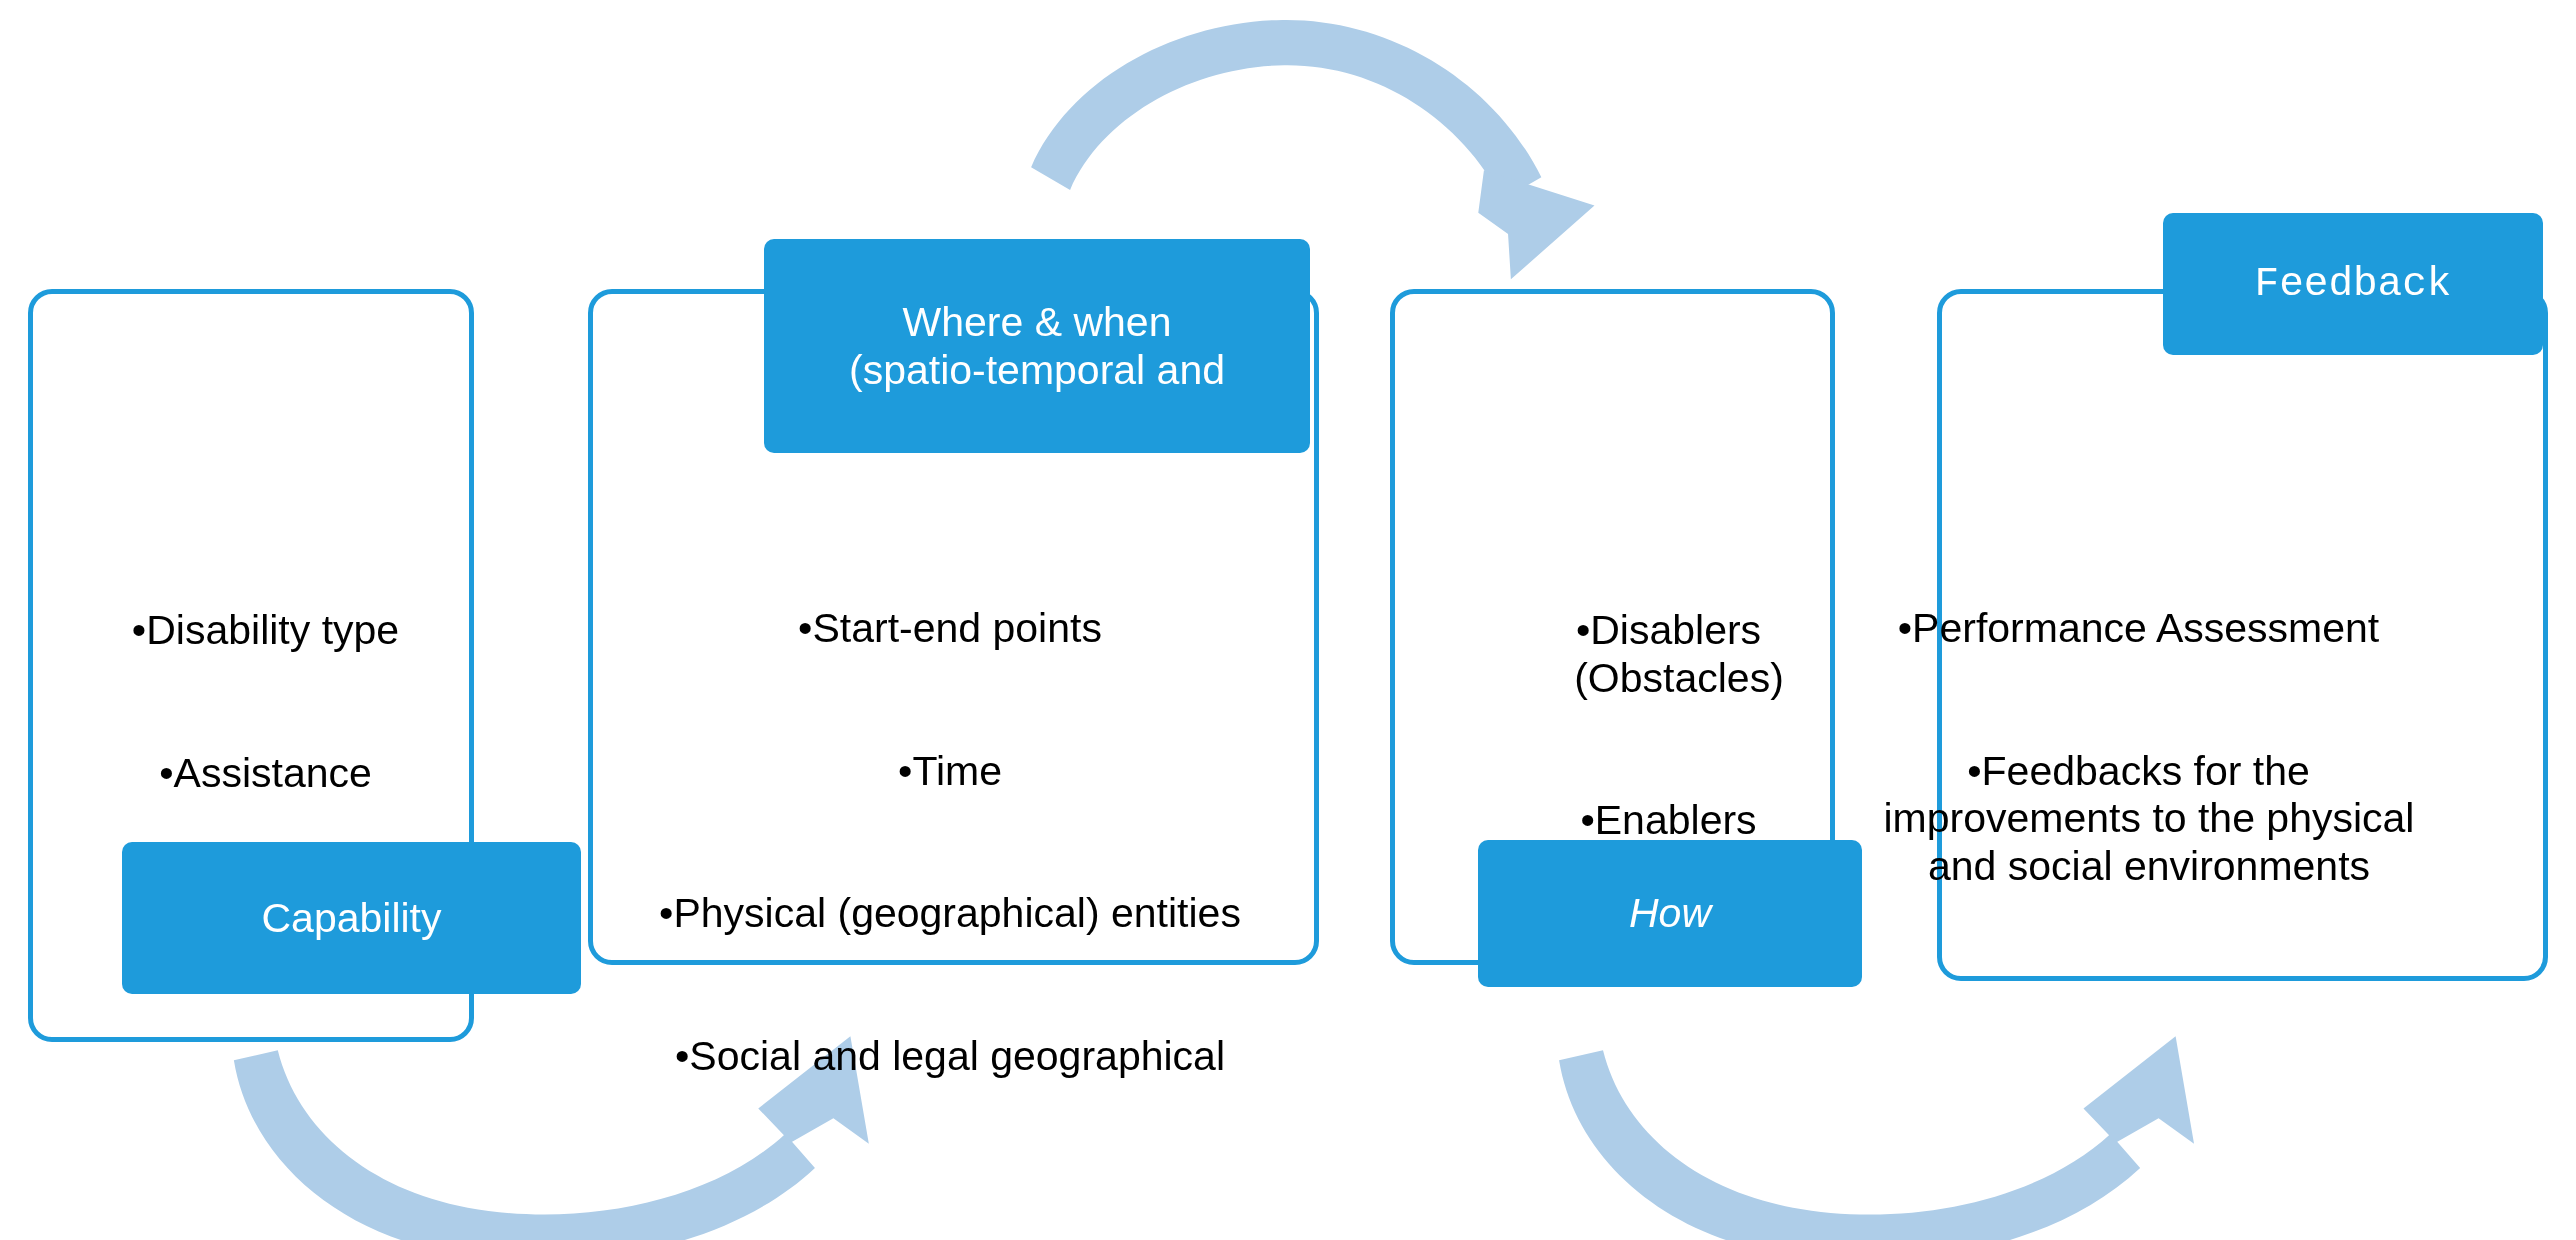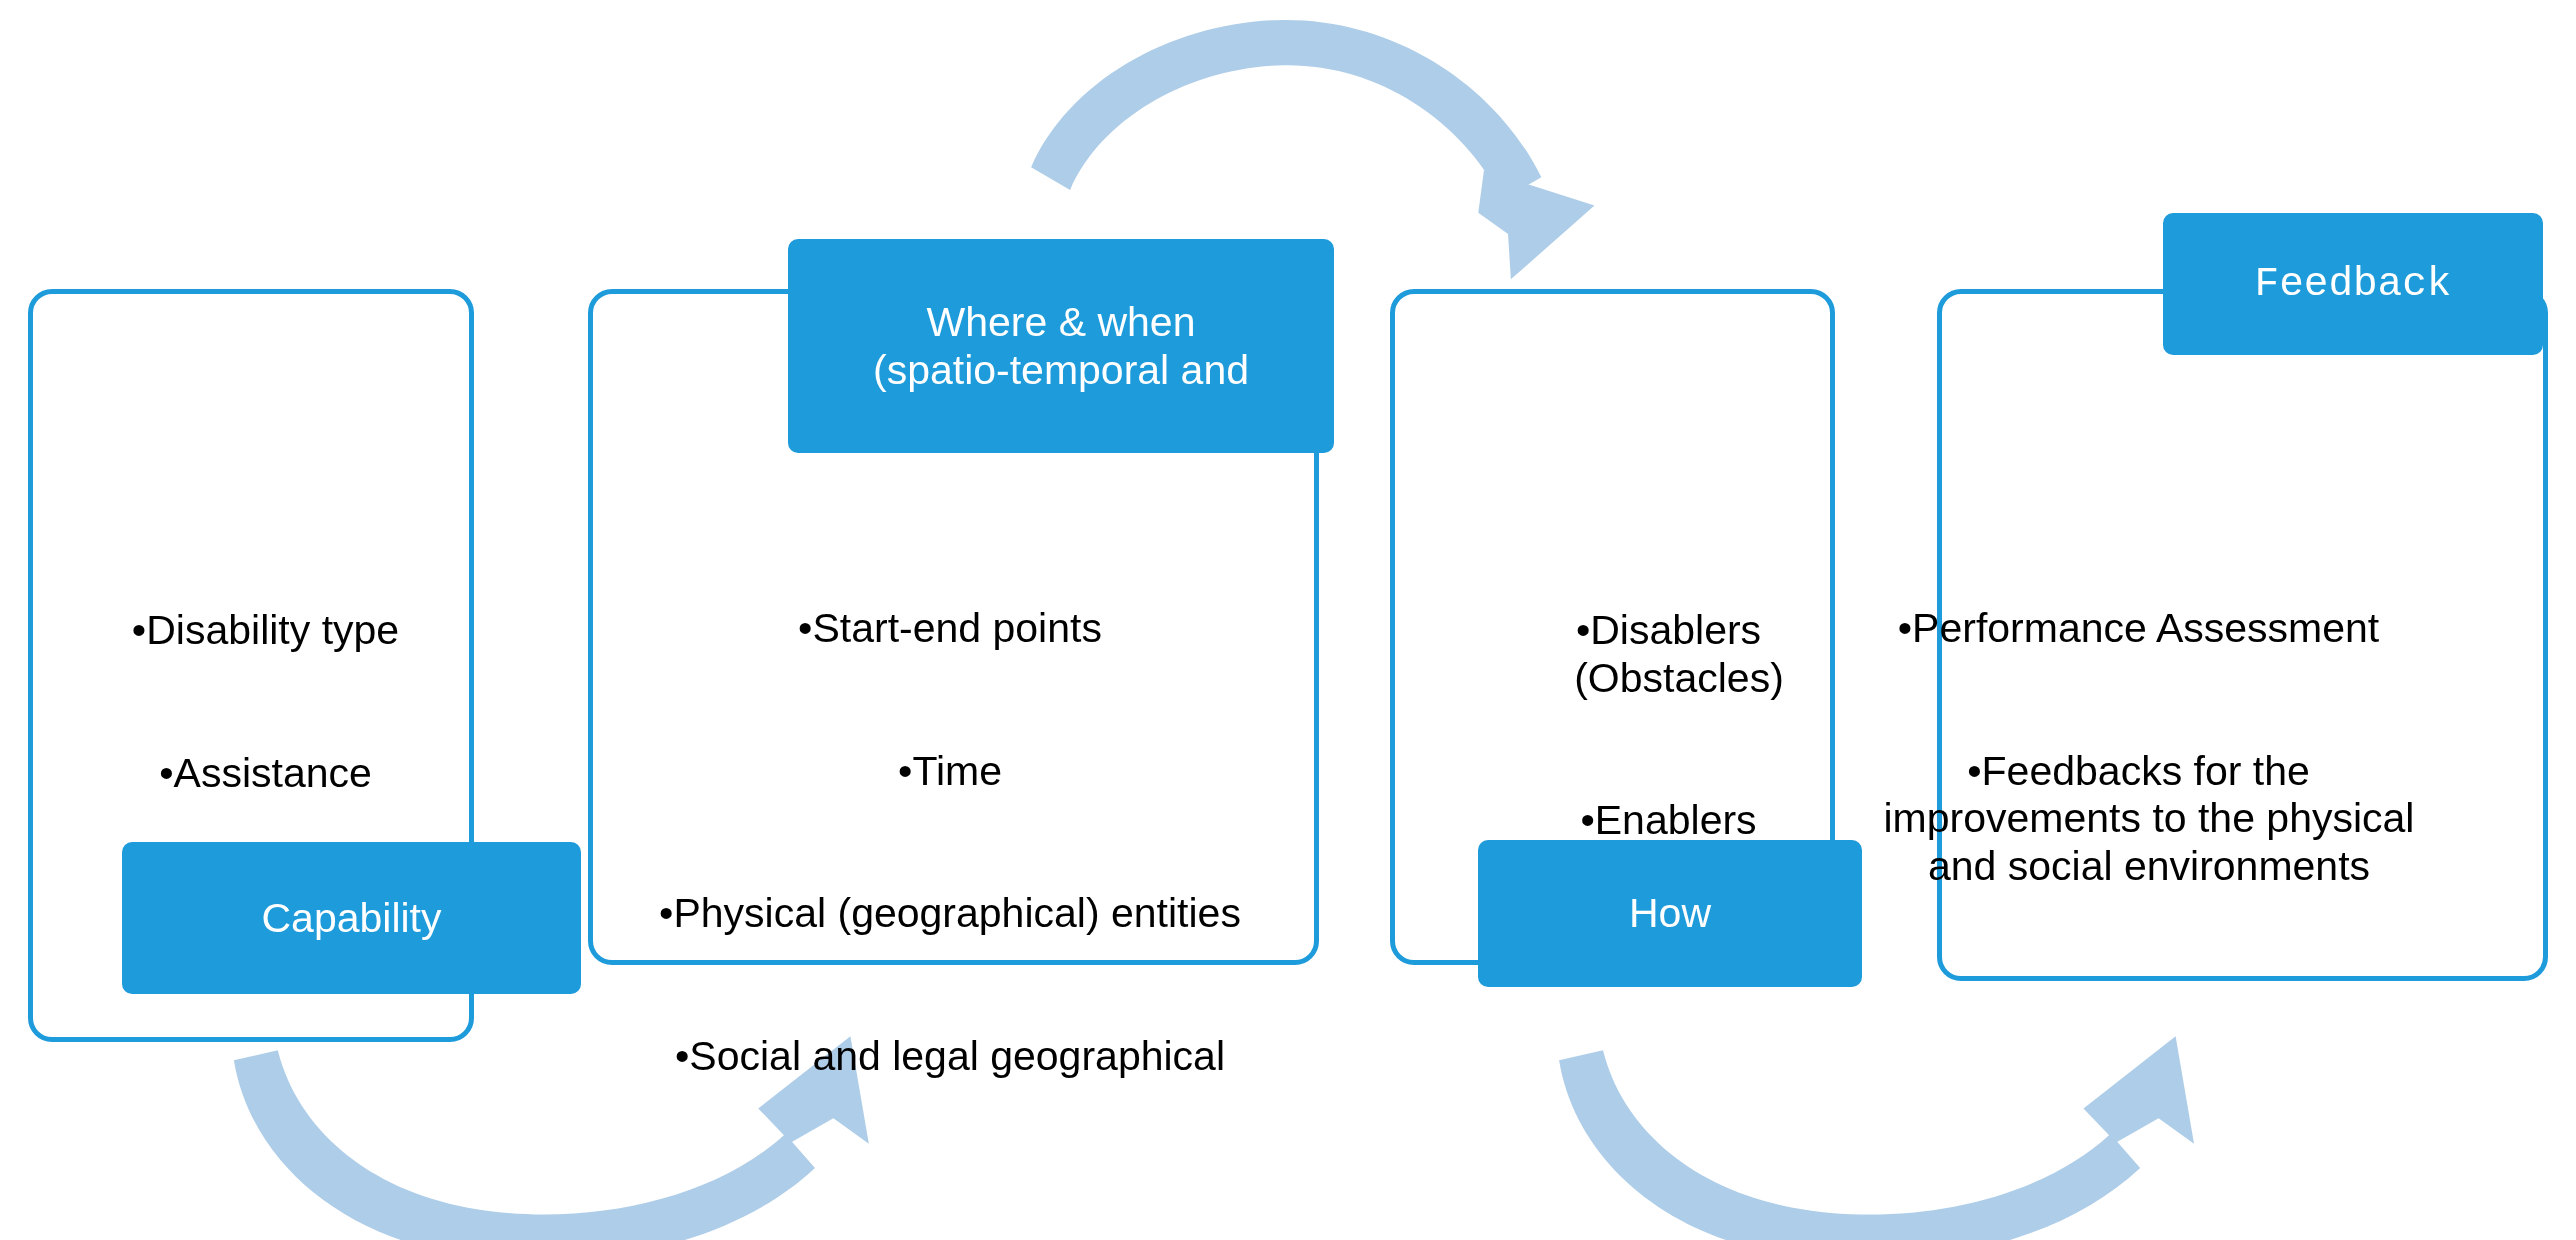--- a/index.html
+++ b/index.html
@@ -111,32 +111,32 @@
     <span>Capability</span>
   </div>
 
   <div class="panel" style="left:588px; top:289px; width:731px; height:676px;"></div>
   <div class="bullets" style="left:624px; top:510px; width:652px;">
     <span class="bullet-line">Start-end points</span>
     <span class="bullet-line">Time</span>
     <span class="bullet-line">Physical (geographical) entities</span>
     <span class="bullet-line">Social and legal geographical</span>
   </div>
-  <div class="tab" style="left:788px; top:239px; width:546px; height:214px; flex-direction:column; justify-content:center;">
+  <div class="tab" style="left:764px; top:239px; width:546px; height:214px; flex-direction:column; justify-content:center;">
     <span>Where &amp; when</span>
     <span>(spatio-temporal and</span>
   </div>
 
   <div class="panel" style="left:1390px; top:289px; width:445px; height:676px;"></div>
   <div class="bullets" style="left:1470px; top:512px; width:397px;">
     <span class="bullet-line">Disablers (Obstacles)</span>
     <span class="bullet-line">Enablers</span>
     <span class="bullet-line">Solutions</span>
   </div>
-  <div class="tab" style="left:1478px; top:840px; width:384px; height:147px;">
+  <div class="tab" style="left:1478px; top:840px; width:384px; height:147px;font-style:italic;">
     <span>How</span>
   </div>
 
   <div class="panel" style="left:1937px; top:289px; width:611px; height:692px;"></div>
   <div class="bullets" style="left:1855px; top:510px; width:567px;">
     <span class="bullet-line">Performance Assessment</span>
     <span class="bullet-line">Feedbacks for the improvements to the physical and social environments</span>
   </div>
   <div class="tab" style="left:2163px; top:213px; width:380px; height:142px;font-family:Liberation Mono, monospace;">
     <span>Feedback</span>

